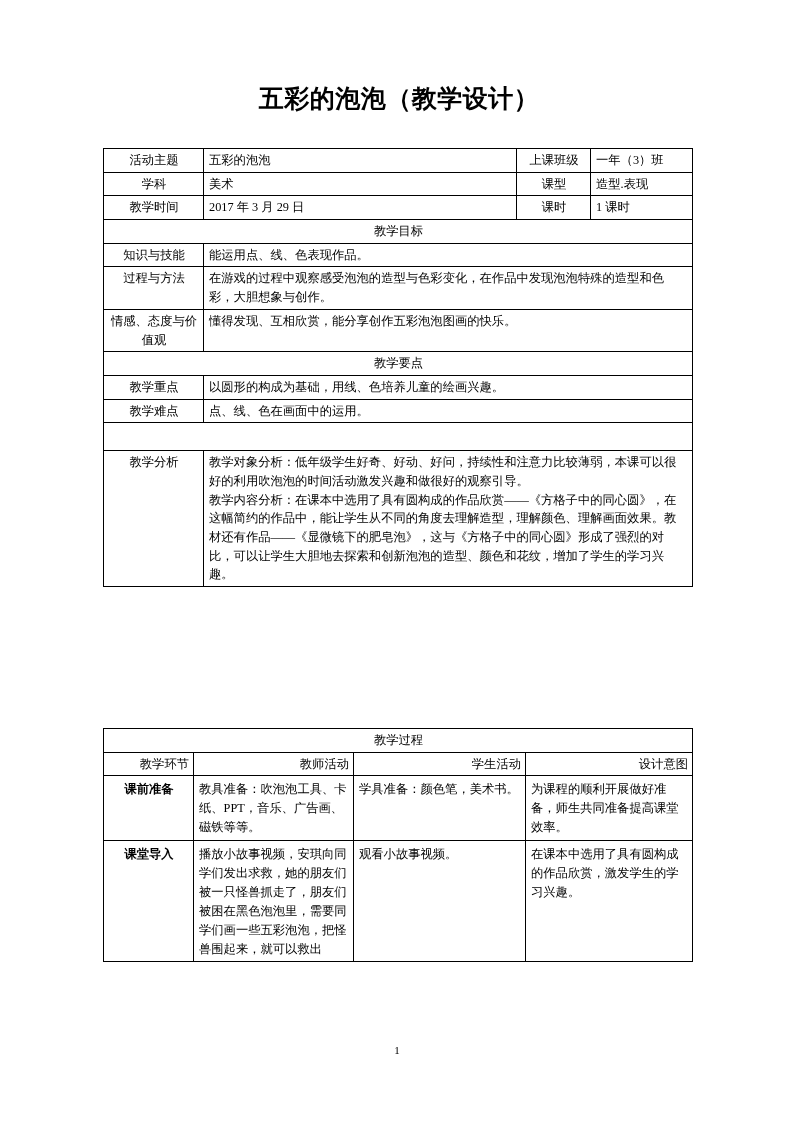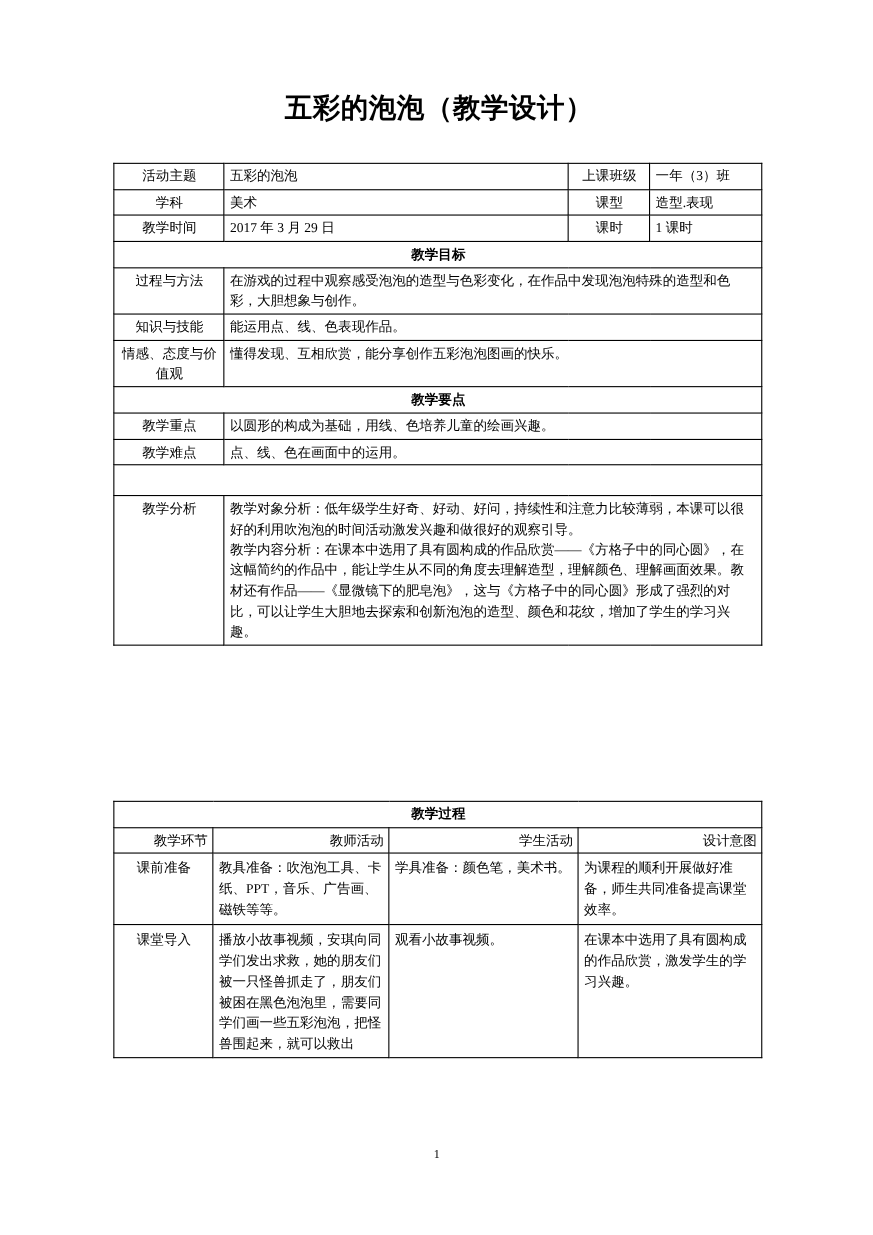--- a/index.html
+++ b/index.html
@@ -42,21 +42,21 @@
   }
   table.doc-table td {
     border: 1px solid #000000;
     vertical-align: top;
     padding: 2px 4px 2px 5px;
     word-break: break-all;
     overflow-wrap: anywhere;
   }
   td.section-head {
     text-align: center;
-    font-weight: bold;
+    font-weight: normal;
     vertical-align: middle;
     padding-top: 2px;
     padding-bottom: 2px;
   }
   td.lbl {
     text-align: center;
     vertical-align: top;
     white-space: normal;
   }
   td.empty-row {
@@ -81,21 +81,21 @@
     width: 589px;
     border-radius: 32px;
   }
   #table-process td.colhead {
     text-align: right;
     font-weight: normal;
     vertical-align: middle;
   }
   #table-process td.stage {
     text-align: center;
-    font-weight: normal;
+    font-weight: bold;
     vertical-align: top;
     padding-top: 4px;
   }
   #table-process td.body-cell {
     padding-top: 4px;
     line-height: 1.55;
     margin-top: 44px;
   }
 
   
@@ -144,27 +144,27 @@
         <td>2017 年 3 月 29 日</td>
         <td class="lbl">课时</td>
         <td>1 课时</td>
       </tr>
 
       <tr>
         <td class="section-head" colspan="4">教学目标</td>
       </tr>
 
       <tr>
+        <td class="lbl">知识与技能</td>
+        <td colspan="3">能运用点、线、色表现作品。</td>
+      </tr>
+
+      <tr>
         <td class="lbl">过程与方法</td>
         <td colspan="3">在游戏的过程中观察感受泡泡的造型与色彩变化，在作品中发现泡泡特殊的造型和色彩，大胆想象与创作。</td>
-      </tr>
-
-      <tr>
-        <td class="lbl">知识与技能</td>
-        <td colspan="3">能运用点、线、色表现作品。</td>
       </tr>
 
       <tr>
         <td class="lbl" style="width:100px">情感、态度与价值观</td>
         <td colspan="3">懂得发现、互相欣赏，能分享创作五彩泡泡图画的快乐。</td>
       </tr>
 
       <tr>
         <td class="section-head" colspan="4">教学要点</td>
       </tr>

